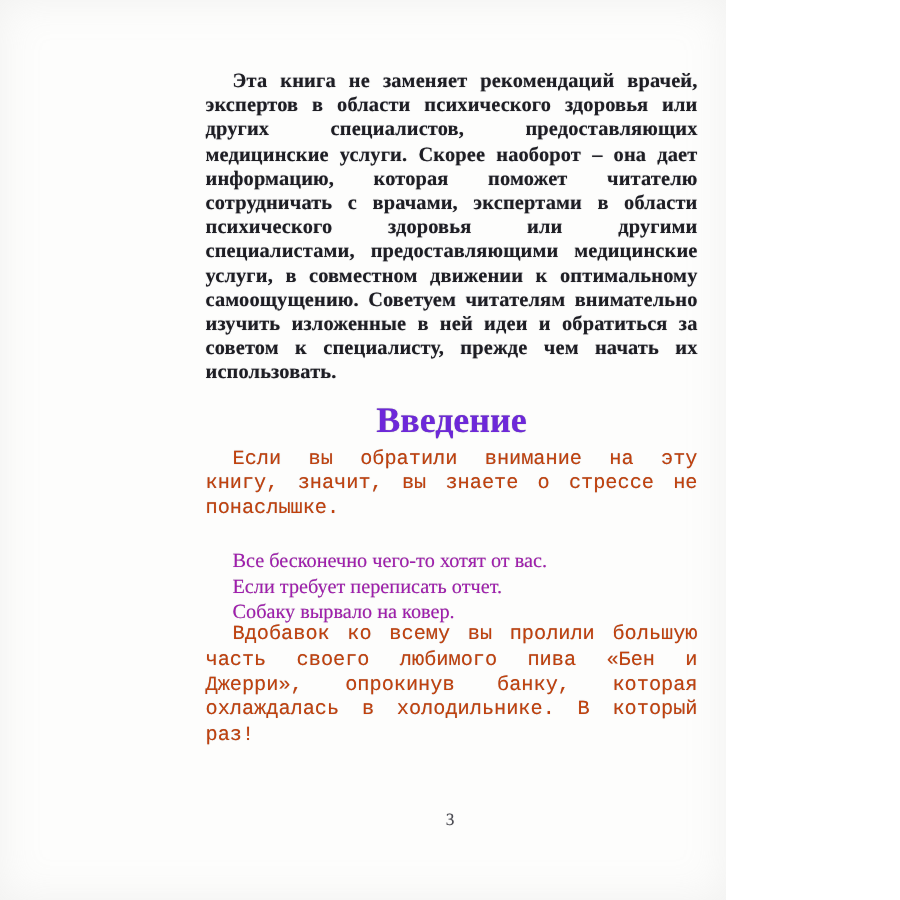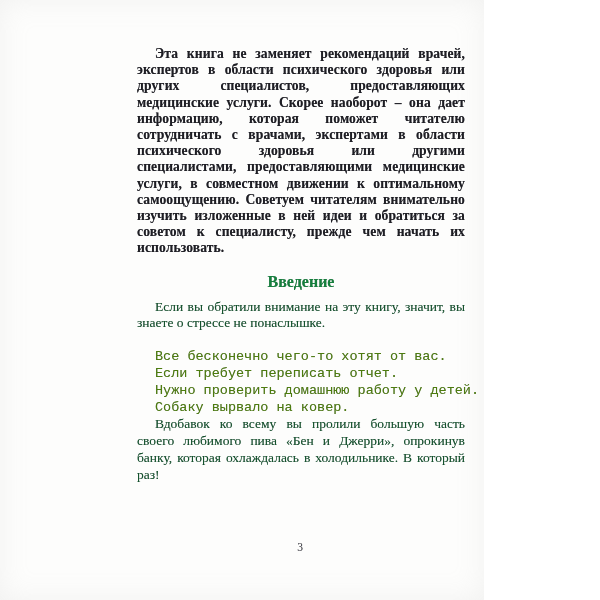--- a/index.html
+++ b/index.html
@@ -32,43 +32,43 @@
     color: #1e1e24;
     font-size: 13.6px;
     line-height: 16.2px;
     text-align: justify;
     text-indent: 18px;
     letter-spacing: 0.1px;
     text-shadow: 0 0 0.6px rgba(30,30,40,0.55);
   }
   .chapter-heading {
     margin: 13px 0 6px 0;
-    font-size: 16px;
+    font-size: 24px;
     line-height: 23px;
     font-weight: bold;
-    color: #15803d;
+    color: #6d28d9;
     text-align: center;
     text-shadow: 0 0 0.6px rgba(30,30,40,0.5);
   }
   .para {
     margin: 0;
-    color: #14532d;
+    color: #c2410c;
     font-size: 13.5px;
     line-height: 16.8px;
     text-align: justify;
     text-indent: 18px;
     text-shadow: 0 0 0.5px rgba(60,60,70,0.45);
+    font-family: Liberation Mono, monospace;
   }
   .stress-list {
     margin-top: 16px;
-    color: #4d7c0f;
+    color: #a21caf;
     font-size: 13.5px;
     line-height: 17px;
     text-shadow: 0 0 0.5px rgba(60,60,70,0.45);
-    font-family: Liberation Mono, monospace;
   }
   .stress-list .list-line {
     padding-left: 18px;
     white-space: nowrap;
   }
   .para-gap {
     margin-top: 0;
   }
   .page-number {
     position: absolute;
@@ -89,21 +89,20 @@
 
     <p class="disclaimer">Эта книга не заменяет рекомендаций врачей, экспертов в области психического здоровья или других специалистов, предоставляющих медицинские услуги. Скорее наоборот – она дает информацию, которая поможет читателю сотрудничать с врачами, экспертами в области психического здоровья или другими специалистами, предоставляющими медицинские услуги, в совместном движении к оптимальному самоощущению. Советуем читателям внимательно изучить изложенные в ней идеи и обратиться за советом к специалисту, прежде чем начать их использовать.</p>
 
     <h1 class="chapter-heading">Введение</h1>
 
     <p class="para">Если вы обратили внимание на эту книгу, значит, вы знаете о стрессе не понаслышке.</p>
 
     <div class="stress-list">
       <div class="list-line">Все бесконечно чего-то хотят от вас.</div>
       <div class="list-line">Если требует переписать отчет.</div>
-      <div class="list-line">Нужно проверить домашнюю работу у детей.</div>
       <div class="list-line">Собаку вырвало на ковер.</div>
     </div>
 
     <p class="para para-gap">Вдобавок ко всему вы пролили большую часть своего любимого пива «Бен и Джерри», опрокинув банку, которая охлаждалась в холодильнике. В который раз!</p>
 
 
   </div>
 
   <div class="page-number">3</div>
 </div>

